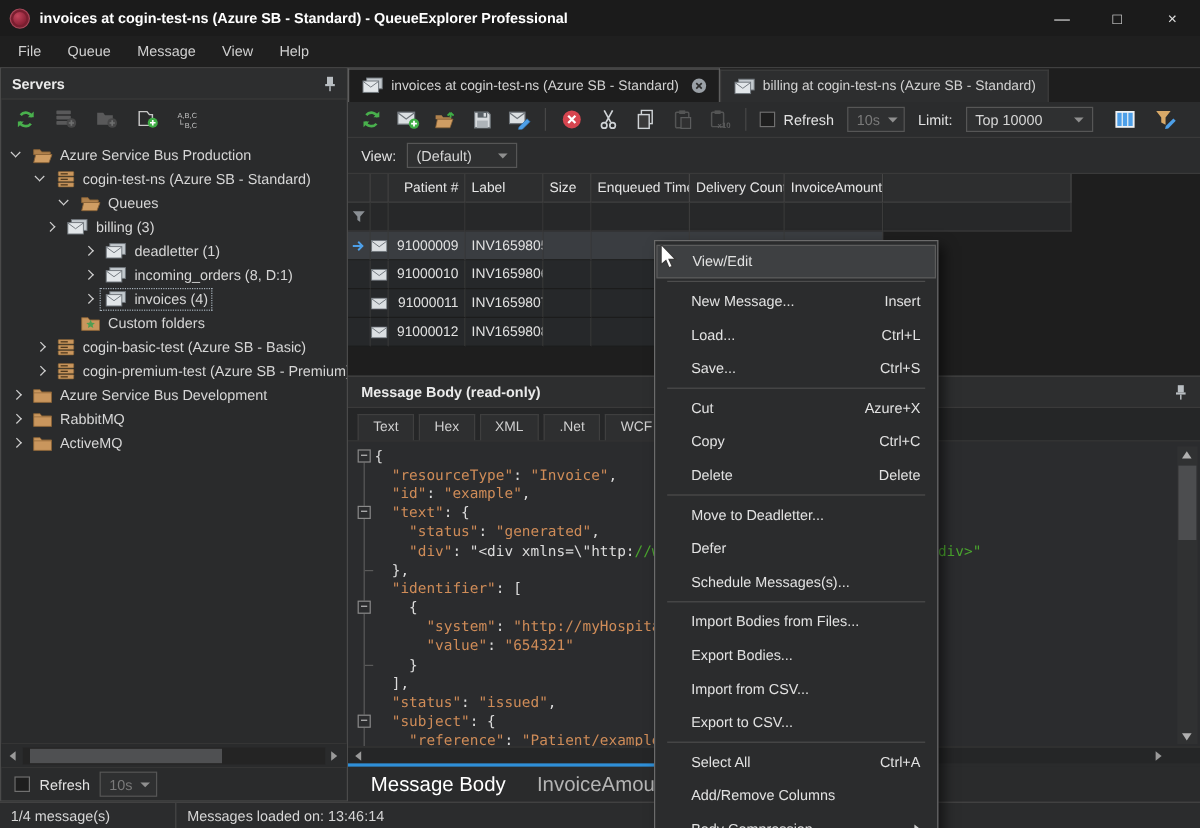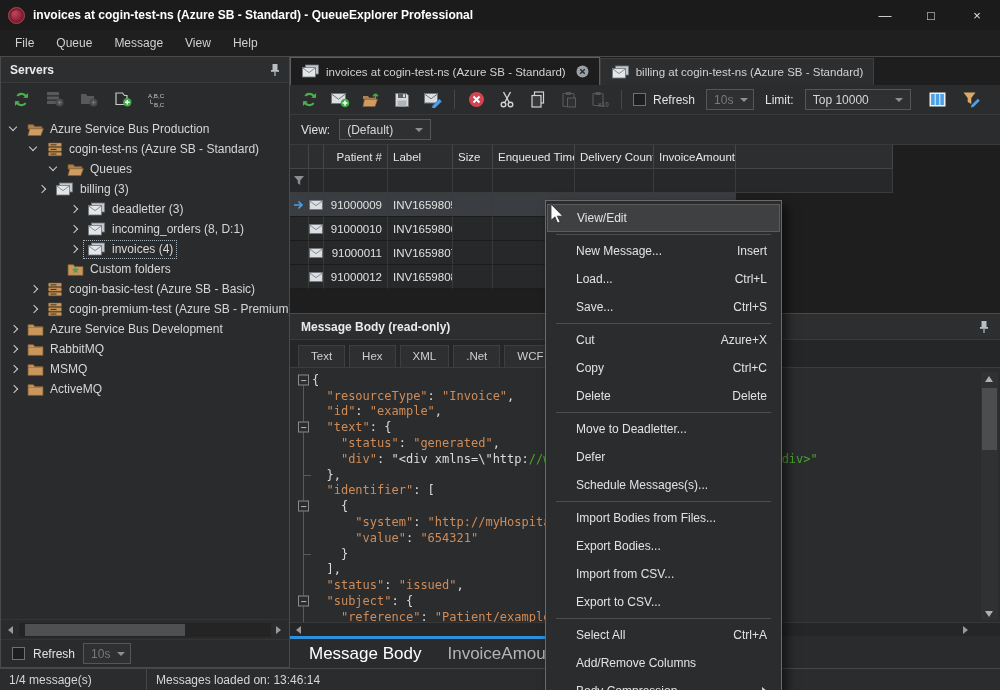--- a/index.html
+++ b/index.html
@@ -285,21 +285,21 @@
         <div class="tree-row" style="padding-left: 66px;">
           <span class="chev collapsed"></span>
           <span class="tree-sel">
             <span class="icon">
               <svg width="19" height="15" viewBox="0 0 19 15">
                 <rect x="4.5" y="1" width="13" height="9" fill="#c3c9ce" stroke="#70767c" stroke-width="0.8"></rect>
                 <rect x="1.5" y="3.5" width="13" height="9.5" fill="#e2e6e9" stroke="#70767c" stroke-width="0.8"></rect>
                 <path d="M1.5 3.8l6.5 4.8 6.5-4.8" fill="none" stroke="#70767c" stroke-width="0.8"></path>
               </svg>
             </span>
-            <span class="tree-label">deadletter (3)</span>
+            <span class="tree-label">deadletter (1)</span>
           </span>
         </div>
         <div class="tree-row" style="padding-left: 66px;">
           <span class="chev collapsed"></span>
           <span class="tree-sel">
             <span class="icon">
               <svg width="19" height="15" viewBox="0 0 19 15">
                 <rect x="4.5" y="1" width="13" height="9" fill="#c3c9ce" stroke="#70767c" stroke-width="0.8"></rect>
                 <rect x="1.5" y="3.5" width="13" height="9.5" fill="#e2e6e9" stroke="#70767c" stroke-width="0.8"></rect>
                 <path d="M1.5 3.8l6.5 4.8 6.5-4.8" fill="none" stroke="#70767c" stroke-width="0.8"></path>
@@ -388,32 +388,20 @@
         <div class="tree-row" style="padding-left: 6px;">
           <span class="chev collapsed"></span>
           <span class="tree-sel">
             <span class="icon">
               <svg width="17" height="15" viewBox="0 0 16 14">
                 <path d="M1 2.5h5l1.3 1.8H15v8.2H1z" fill="#c9965d" stroke="#8a6337" stroke-width="0.7"></path>
                 <path d="M1 5h14" stroke="#8a6337" stroke-width="0.5"></path>
               </svg>
             </span>
             <span class="tree-label">RabbitMQ</span>
-          </span>
-        </div>
-        <div class="tree-row" style="padding-left: 6px;">
-          <span class="chev collapsed"></span>
-          <span class="tree-sel">
-            <span class="icon">
-              <svg width="17" height="15" viewBox="0 0 16 14">
-                <path d="M1 2.5h5l1.3 1.8H15v8.2H1z" fill="#c9965d" stroke="#8a6337" stroke-width="0.7"></path>
-                <path d="M1 5h14" stroke="#8a6337" stroke-width="0.5"></path>
-              </svg>
-            </span>
-            <span class="tree-label">MSMQ</span>
           </span>
         </div>
         <div class="tree-row" style="padding-left: 6px;">
           <span class="chev collapsed"></span>
           <span class="tree-sel">
             <span class="icon">
               <svg width="17" height="15" viewBox="0 0 16 14">
                 <path d="M1 2.5h5l1.3 1.8H15v8.2H1z" fill="#c9965d" stroke="#8a6337" stroke-width="0.7"></path>
                 <path d="M1 5h14" stroke="#8a6337" stroke-width="0.5"></path>
               </svg>

